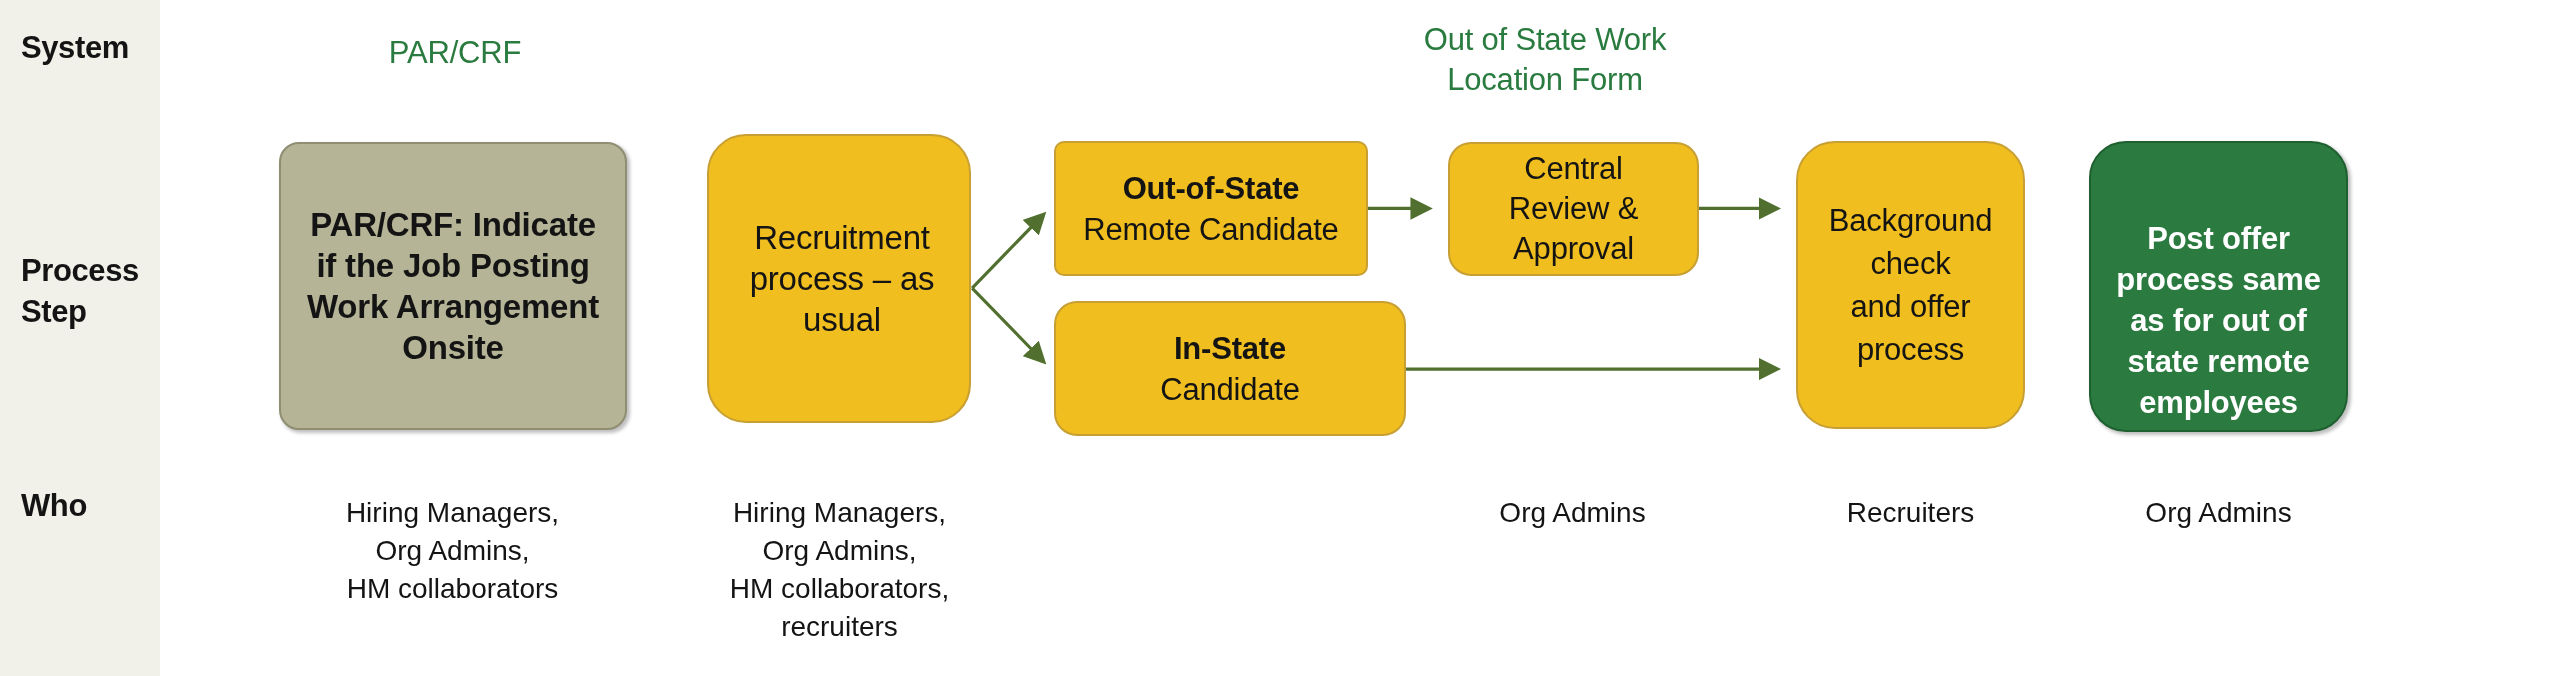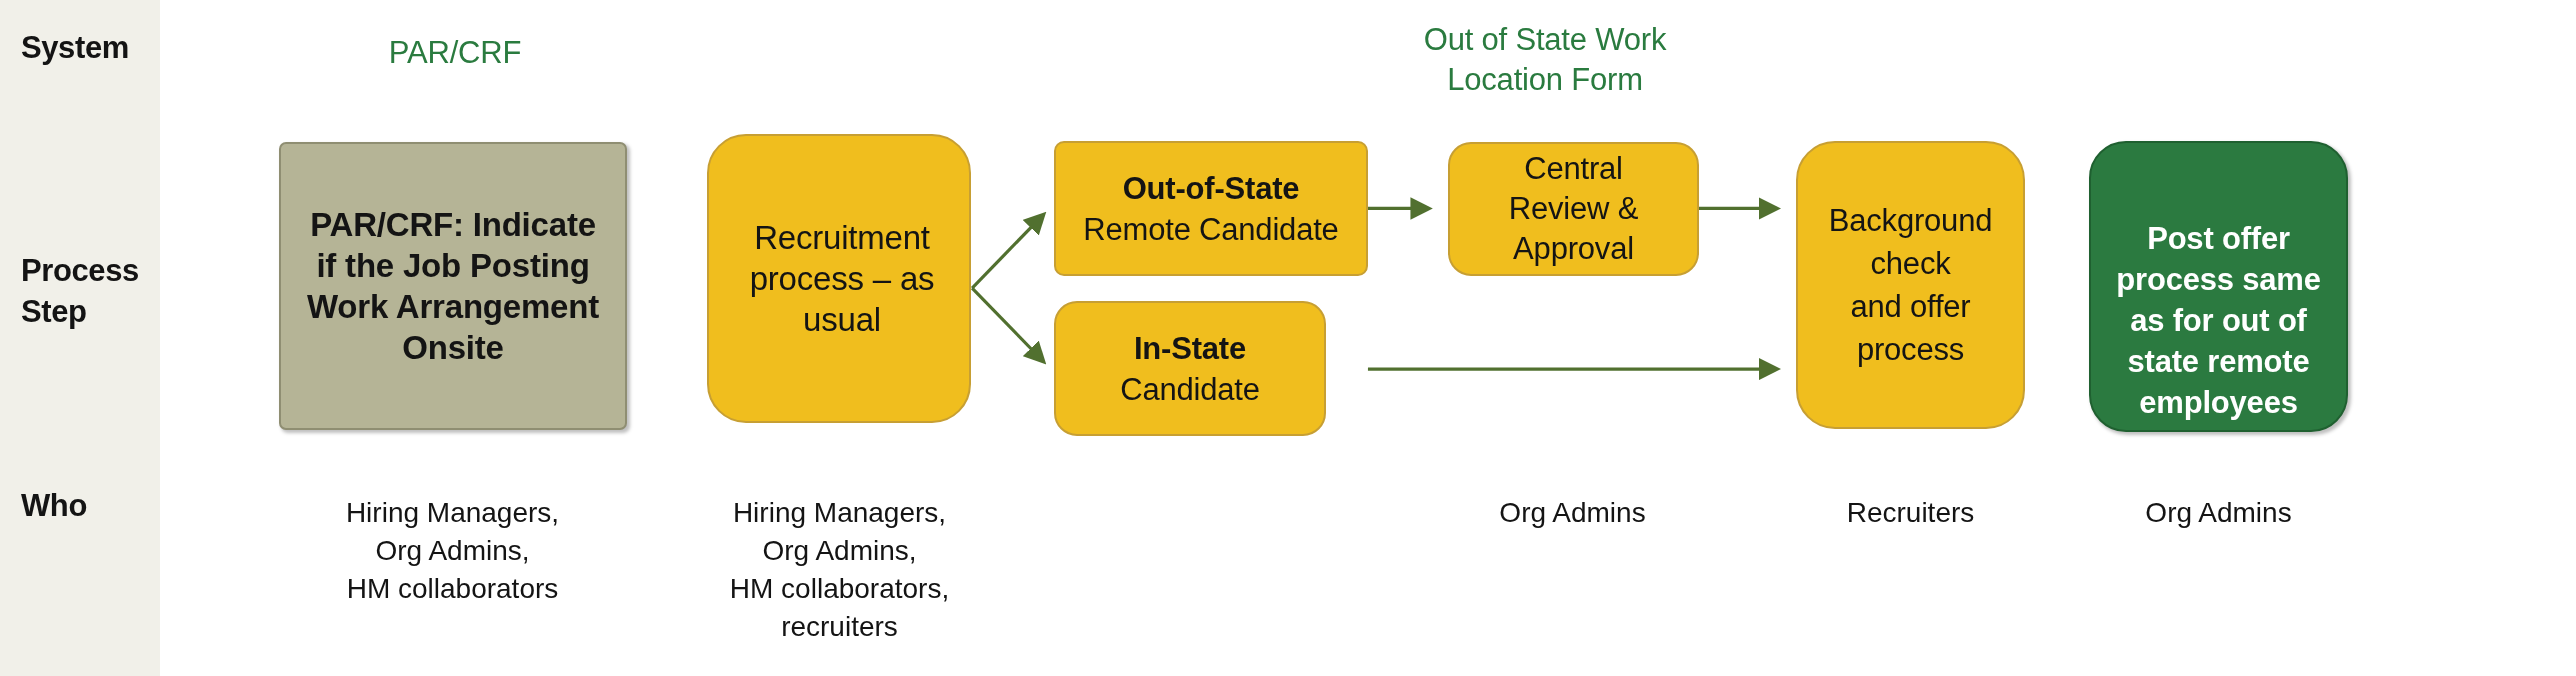--- a/index.html
+++ b/index.html
@@ -64,21 +64,21 @@
     font-size:31px;
     line-height:41px;
     letter-spacing:-0.2px;
     color:var(--text-dark);
     padding:7px 10px;
   }
   .box .bold{font-weight:bold;}
   .box.olive{
     background:var(--box-olive);
     border:2.1px solid var(--box-olive-border);
-    border-radius:7px;
+    border-radius:20px;
     box-shadow:2.1px 2.1px 3.6px rgba(0,0,0,0.25);
     font-weight:bold;
     font-size:33px;
   }
   .box.yellow{
     background:var(--box-yellow);
     border:2.1px solid var(--box-yellow-border);
   }
   .box.green{
     background:var(--box-green);
@@ -159,21 +159,21 @@
       </div>
   </div>
 
   <div class="box yellow" style="left:1054px;top:141px;width:314px;height:135px;border-radius:10px;">
     <div class="bold">Out-of-State</div>
     <div>
         <div>Remote Candidate</div>
       </div>
   </div>
 
-  <div class="box yellow" style="left:1054px;top:301px;width:272px;height:135px;border-radius:23px;">
+  <div class="box yellow" style="left:1054px;top:301px;width:352px;height:135px;border-radius:23px;">
     <div class="bold">In-State</div>
     <div>
         <div>Candidate</div>
       </div>
   </div>
 
   <div class="box yellow bold" style="left:1448px;top:142px;width:251px;height:134px;border-radius:23px;line-height:40px;">
     <div>
         <div>Central</div>
         <div>Review &amp;</div>

